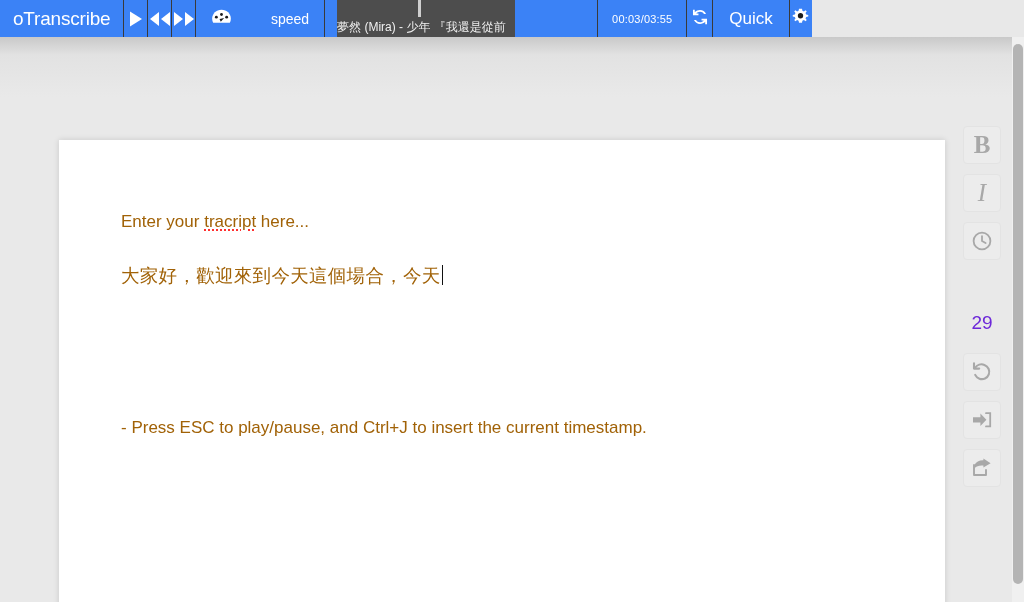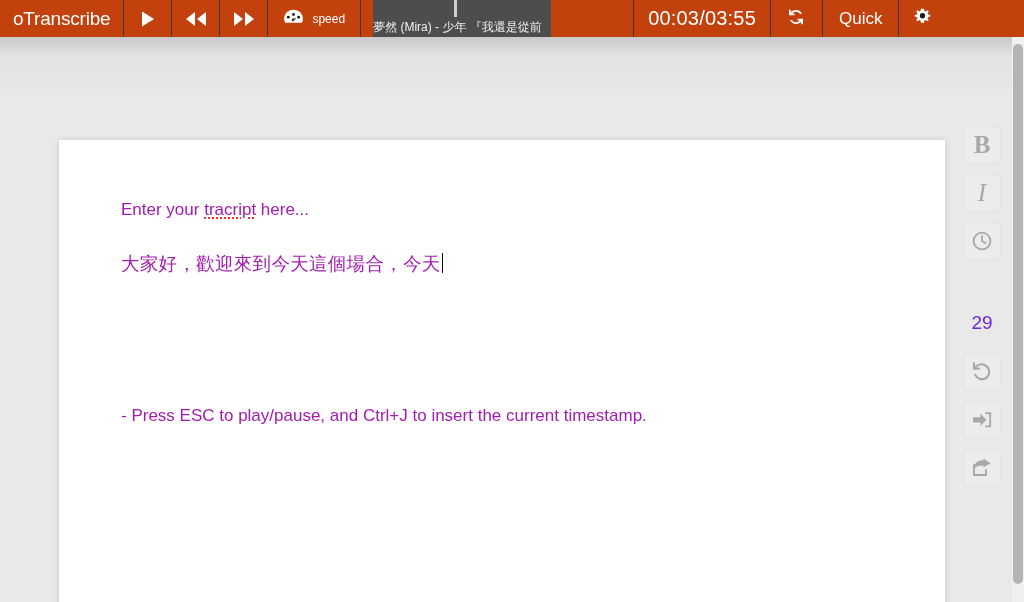--- a/index.html
+++ b/index.html
@@ -14,23 +14,23 @@
   body {
     font-family: "Liberation Sans", sans-serif;
     background: #e8e8e8;
     position: relative;
   }
 
   
   #toolbar {
     position: absolute;
     top: 0; left: 0;
-    width: 1024px;
+    width: 812px;
     height: 37px;
-    background: #c2410c;
+    background: #3b82f6;
     display: flex;
     align-items: stretch;
     color: #ffffff;
     z-index: 40;
   }
 
   .tb-item {
     display: flex;
     align-items: center;
     justify-content: center;
@@ -53,21 +53,21 @@
   }
 
   .tb-btn svg { display: block; }
 
   #tb-speed {
     padding: 0 15px;
     font-size: 18px;
     gap: 8px;
   }
 
-  #tb-speed .speed-label { font-size: 12px; }
+  #tb-speed .speed-label { font-size: 14px; margin-left: 31px; }
 
   #tb-title-cell {
     padding: 0 12px;
     flex: 0 0 auto;
     width: 273px;
     justify-content: flex-start;
     overflow: hidden;
   }
 
   #tb-title {
@@ -89,21 +89,21 @@
     display: inline-block;
     width: 3px;
     height: 17px;
     background: #cfcfcf;
     margin-right: 4px;
     flex: 0 0 auto;
   }
 
   #tb-time {
     padding: 0 14px;
-    font-size: 20px;
+    font-size: 11px;
     letter-spacing: 0.2px;
   }
 
   #tb-sync { width: 52px; font-size: 16px; }
 
   #tb-help { padding: 0 16px; font-size: 17px; }
 
   #tb-lang {
     padding: 0 14px;
     font-size: 17px;
@@ -134,21 +134,22 @@
     width: 886px;
     height: 560px;
     background: #ffffff;
     box-shadow: 0 0 6px rgba(0,0,0,0.14);
   }
 
   #editor {
     padding: 58px 60px 0 62px;
     font-size: 17px;
     line-height: 1.45;
-    color: #a21caf;
+    color: #a16207;
+    margin-top: 12px;
   }
 
   #editor p { margin: 0 0 28px 0; }
 
   .misspell {
     text-decoration: underline;
     text-decoration-style: dotted;
     text-decoration-color: #ff2f2f;
     text-decoration-thickness: 2px;
     text-underline-offset: 2px;

